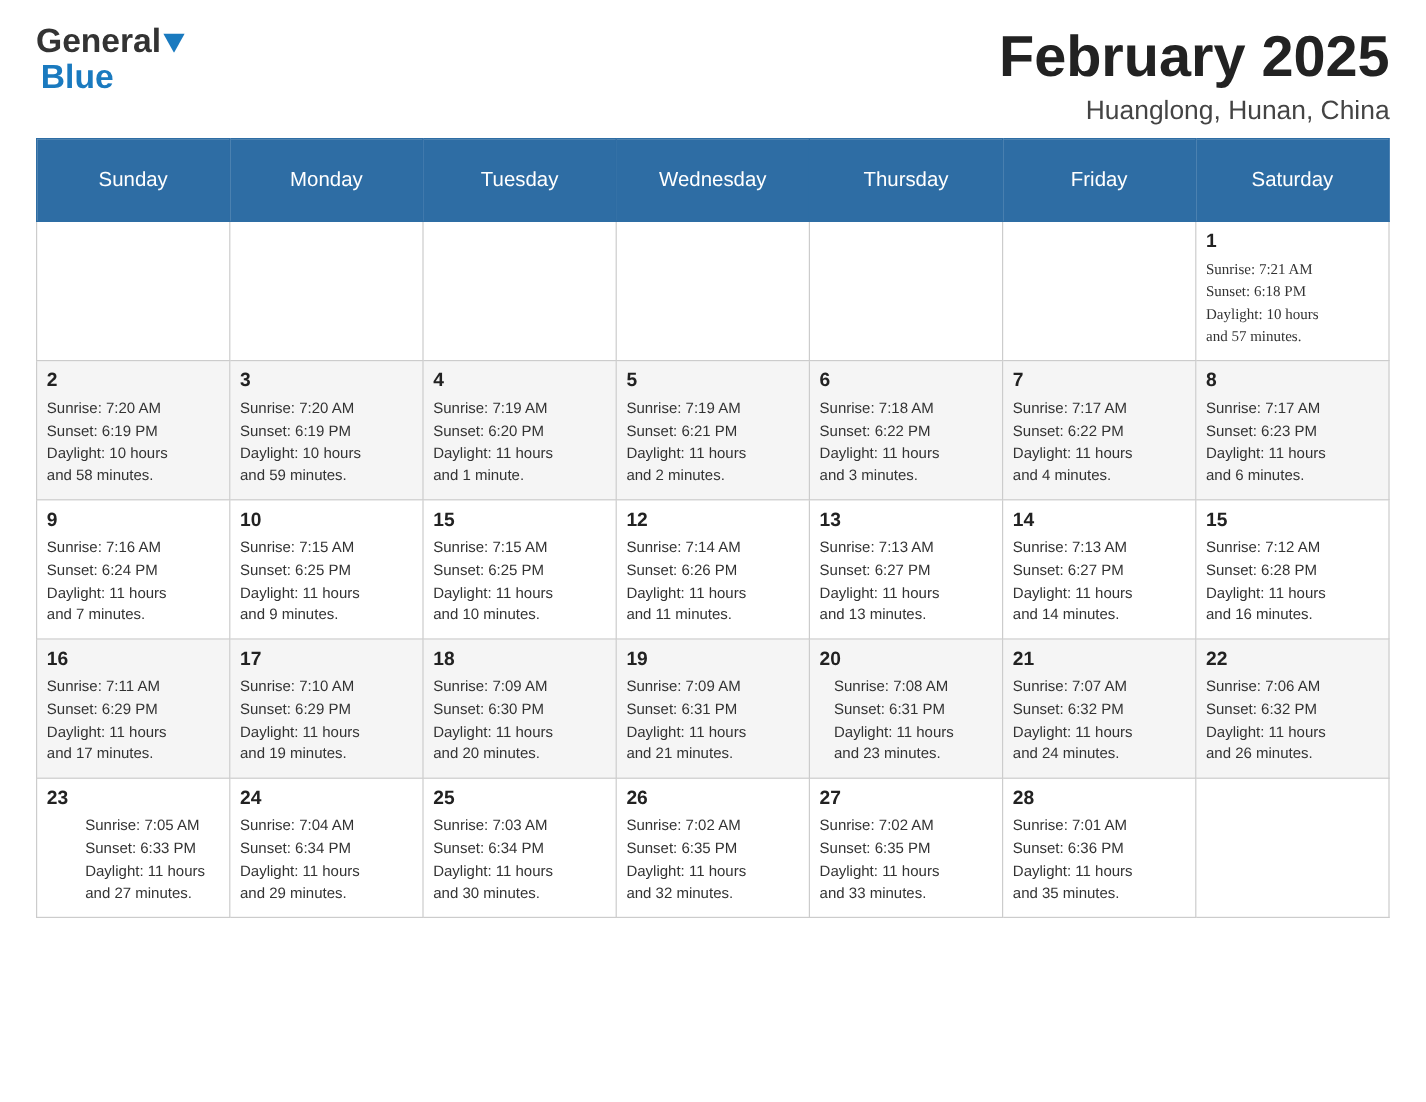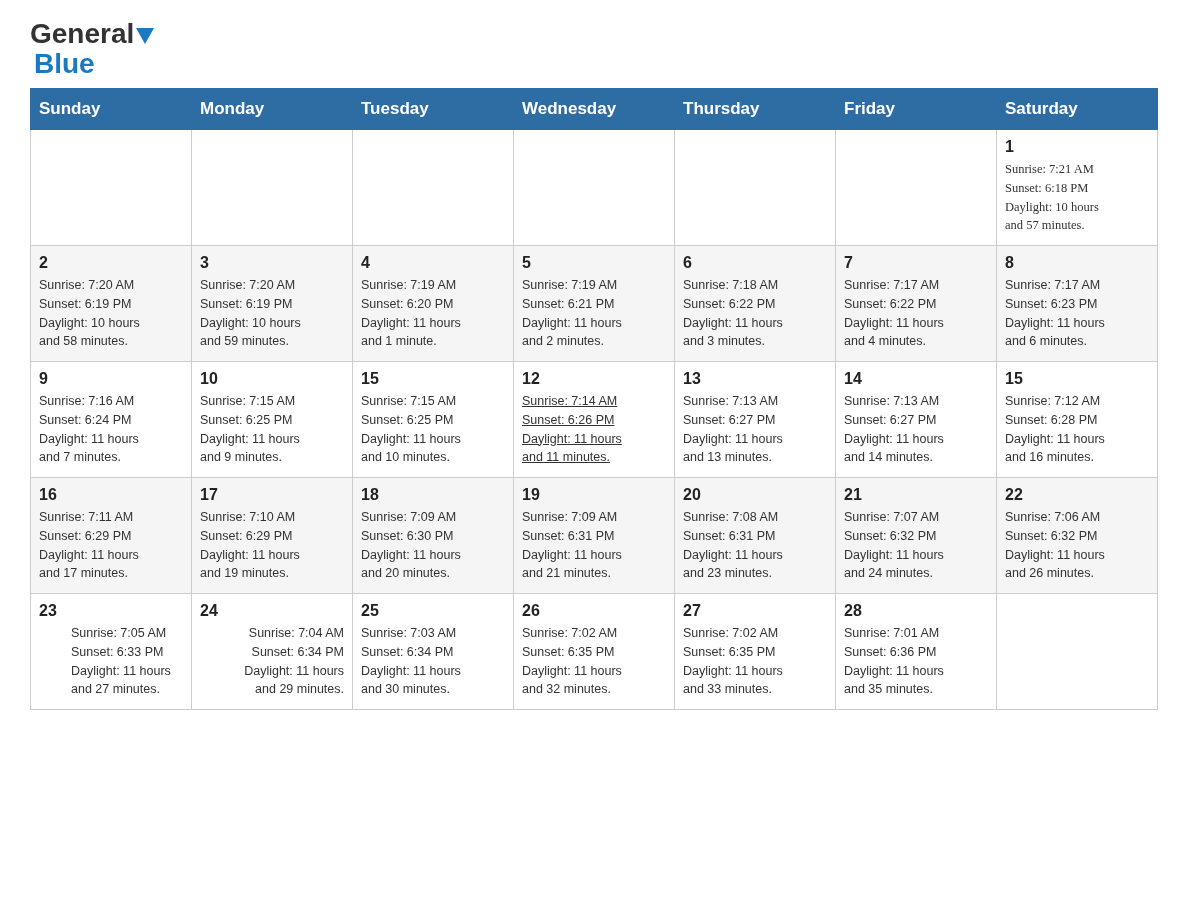--- a/index.html
+++ b/index.html
@@ -49,23 +49,23 @@
     }
     .calendar {
       width: 100%;
       border-collapse: collapse;
       margin-top: 10px;
     }
     .calendar thead th {
       background-color: #2e6da4;
       color: #fff;
       font-size: 17px;
-      font-weight: bold;
-      padding: 10px 8px;
-      text-align: left;
+      font-weight: normal;
+      padding: 24px 8px;
+      text-align: center;
       border: 1px solid #2e6da4;
     }
     .calendar tbody td {
       border: 1px solid #ccc;
       vertical-align: top;
       padding: 8px 8px 10px 8px;
       width: 14.28%;
       height: 110px;
       font-size: 13px;
       color: #333;
@@ -99,20 +99,22 @@
 <div class="header">
   <div class="logo">
     <div class="logo-general">
       General<svg style="display:inline-block;vertical-align:middle;margin-left:2px;" width="18" height="16" viewBox="0 0 18 16">
           <polygon points="0,0 18,0 9,16" fill="#1a7abf"></polygon>
         </svg>
     </div>
     <div class="logo-blue">Blue</div>
   </div>
   <div class="title-block">
+    <div class="month-title">February 2025</div>
+    <div class="location">Huanglong, Hunan, China</div>
   </div>
 </div>
 
 <table class="calendar">
   <thead>
     <tr>
       <th>Sunday</th>
       <th>Monday</th>
       <th>Tuesday</th>
       <th>Wednesday</th>
@@ -205,21 +207,21 @@
         </td>
         <td>
           <span class="day-num">15</span>
           <div class="day-info" style="white-space: pre-line;">Sunrise: 7:15 AM
 Sunset: 6:25 PM
 Daylight: 11 hours
 and 10 minutes.</div>
         </td>
         <td>
           <span class="day-num">12</span>
-          <div class="day-info" style="white-space: pre-line; text-decoration: underline;">Sunrise: 7:14 AM
+          <div class="day-info" style="white-space: pre-line;">Sunrise: 7:14 AM
 Sunset: 6:26 PM
 Daylight: 11 hours
 and 11 minutes.</div>
         </td>
         <td>
           <span class="day-num">13</span>
           <div class="day-info" style="white-space: pre-line;">Sunrise: 7:13 AM
 Sunset: 6:27 PM
 Daylight: 11 hours
 and 13 minutes.</div>
@@ -263,21 +265,21 @@
         </td>
         <td>
           <span class="day-num">19</span>
           <div class="day-info" style="white-space: pre-line;">Sunrise: 7:09 AM
 Sunset: 6:31 PM
 Daylight: 11 hours
 and 21 minutes.</div>
         </td>
         <td>
           <span class="day-num">20</span>
-          <div class="day-info" style="white-space: pre-line;">Sunrise: 7:08 AM
+          <div class="day-info" style="white-space: pre-line; margin-left: 12px;">Sunrise: 7:08 AM
 Sunset: 6:31 PM
 Daylight: 11 hours
 and 23 minutes.</div>
         </td>
         <td>
           <span class="day-num">21</span>
           <div class="day-info" style="white-space: pre-line;">Sunrise: 7:07 AM
 Sunset: 6:32 PM
 Daylight: 11 hours
 and 24 minutes.</div>
@@ -293,21 +295,21 @@
       <tr>
         <td>
           <span class="day-num">23</span>
           <div class="day-info" style="white-space: pre-line; margin-left: 32px;">Sunrise: 7:05 AM
 Sunset: 6:33 PM
 Daylight: 11 hours
 and 27 minutes.</div>
         </td>
         <td>
           <span class="day-num">24</span>
-          <div class="day-info" style="white-space: pre-line; text-align: right;">Sunrise: 7:04 AM
+          <div class="day-info" style="white-space: pre-line;">Sunrise: 7:04 AM
 Sunset: 6:34 PM
 Daylight: 11 hours
 and 29 minutes.</div>
         </td>
         <td>
           <span class="day-num">25</span>
           <div class="day-info" style="white-space: pre-line;">Sunrise: 7:03 AM
 Sunset: 6:34 PM
 Daylight: 11 hours
 and 30 minutes.</div>

